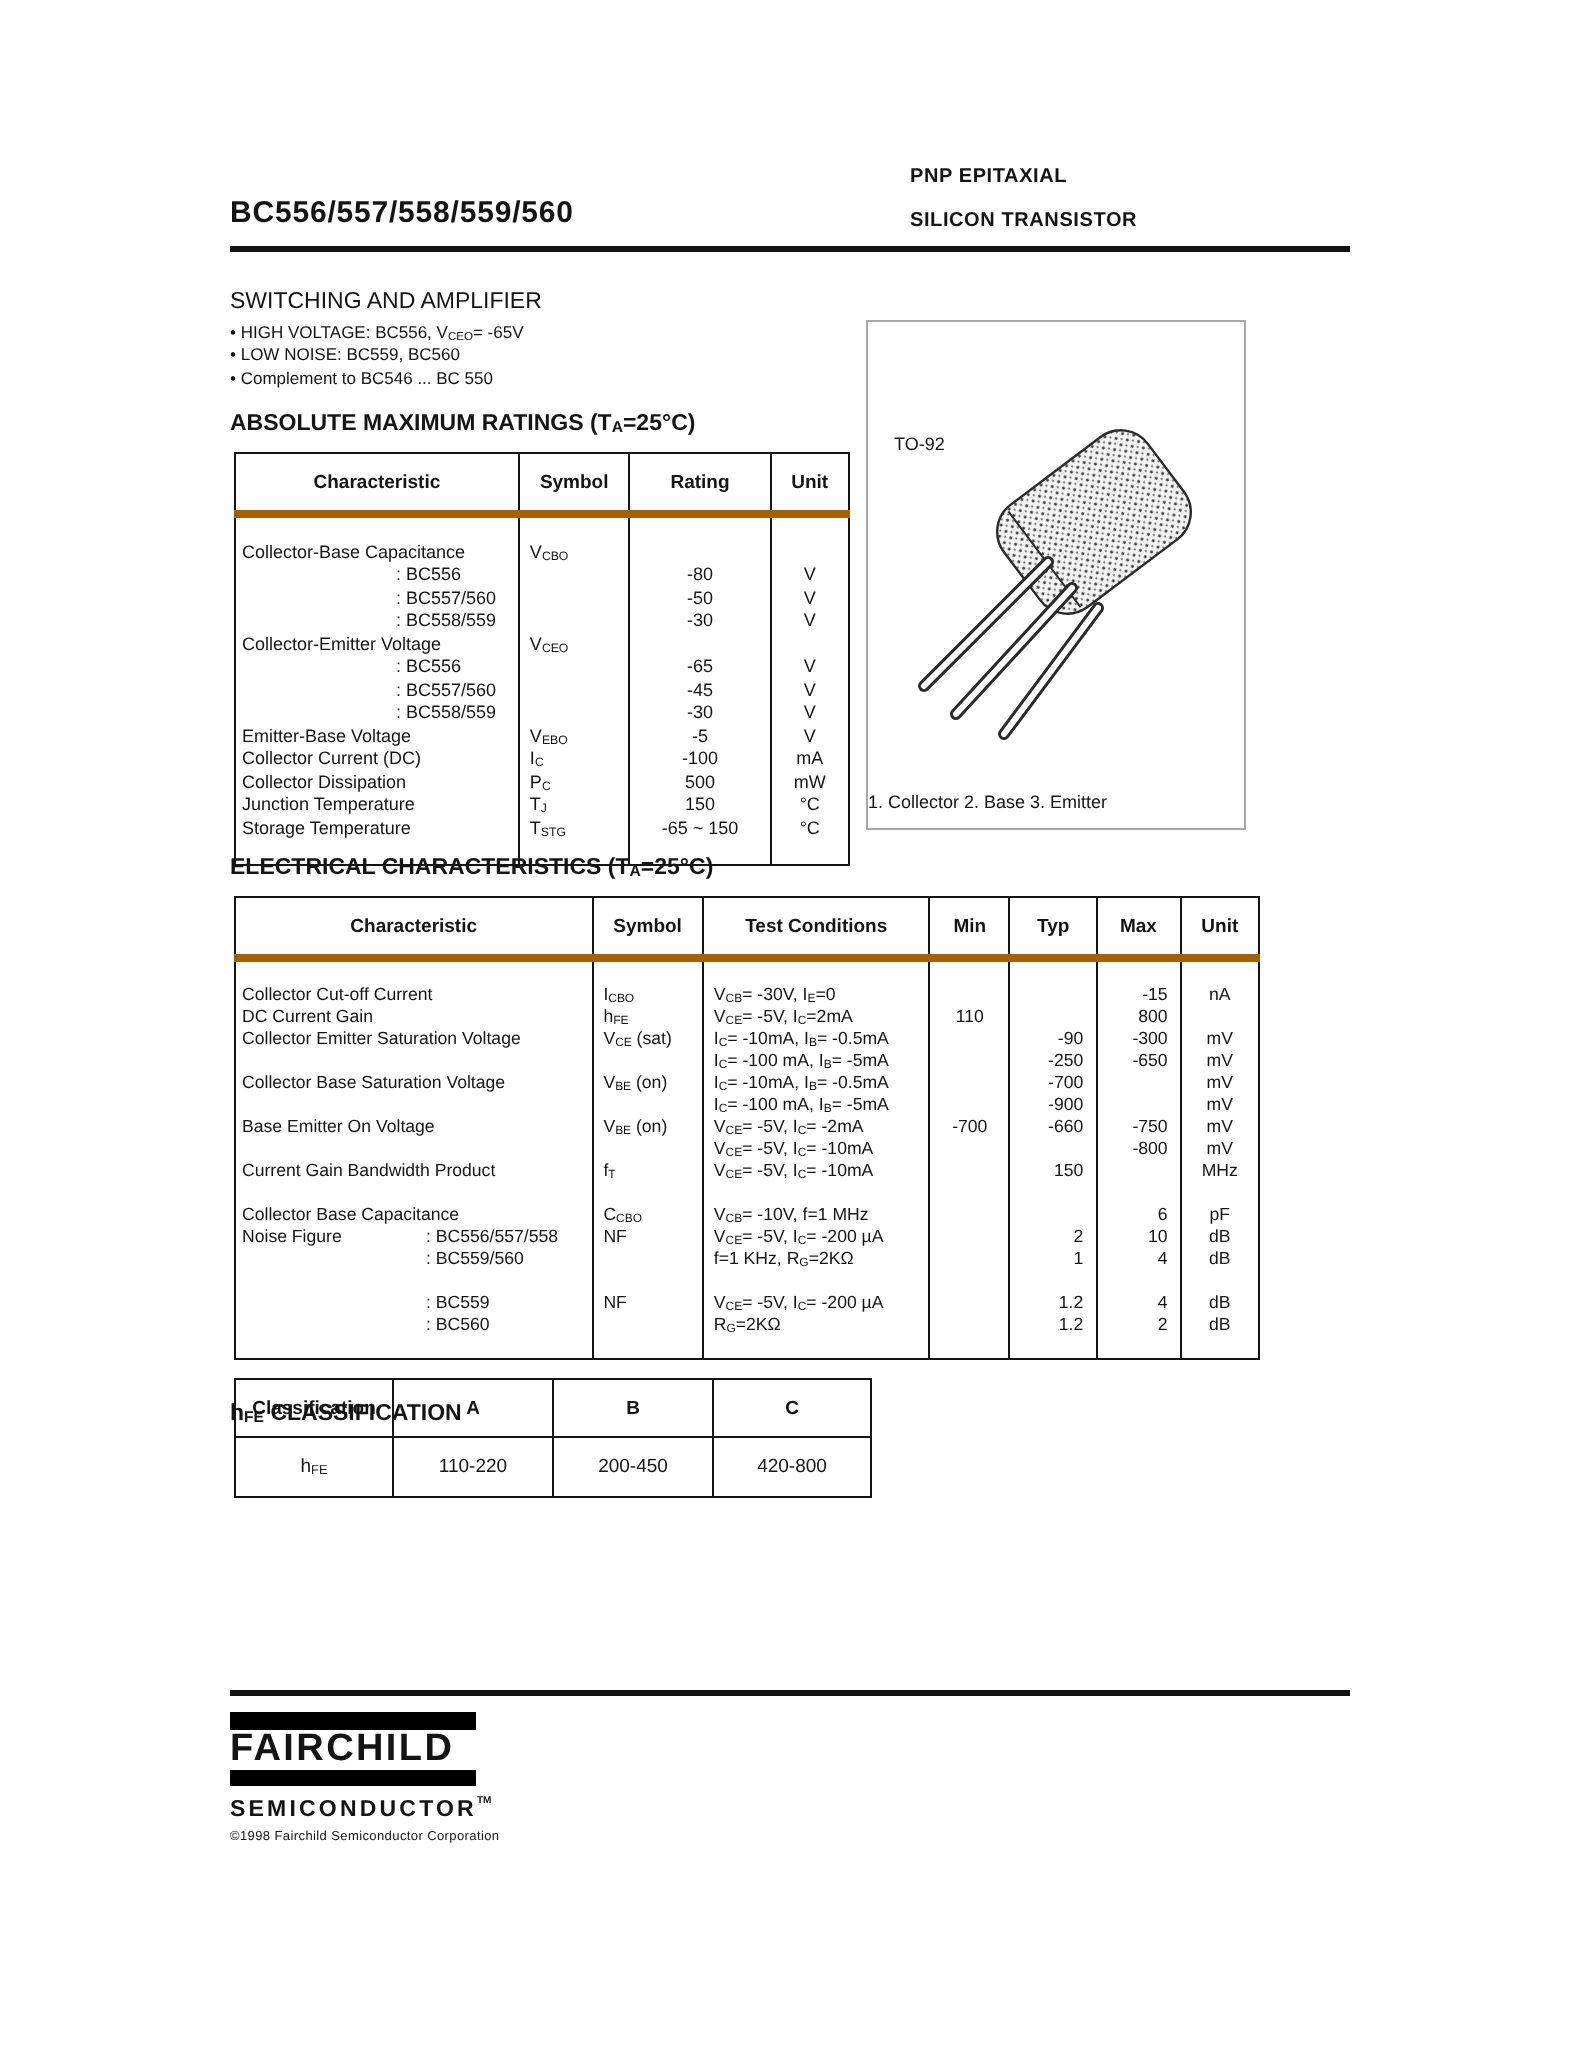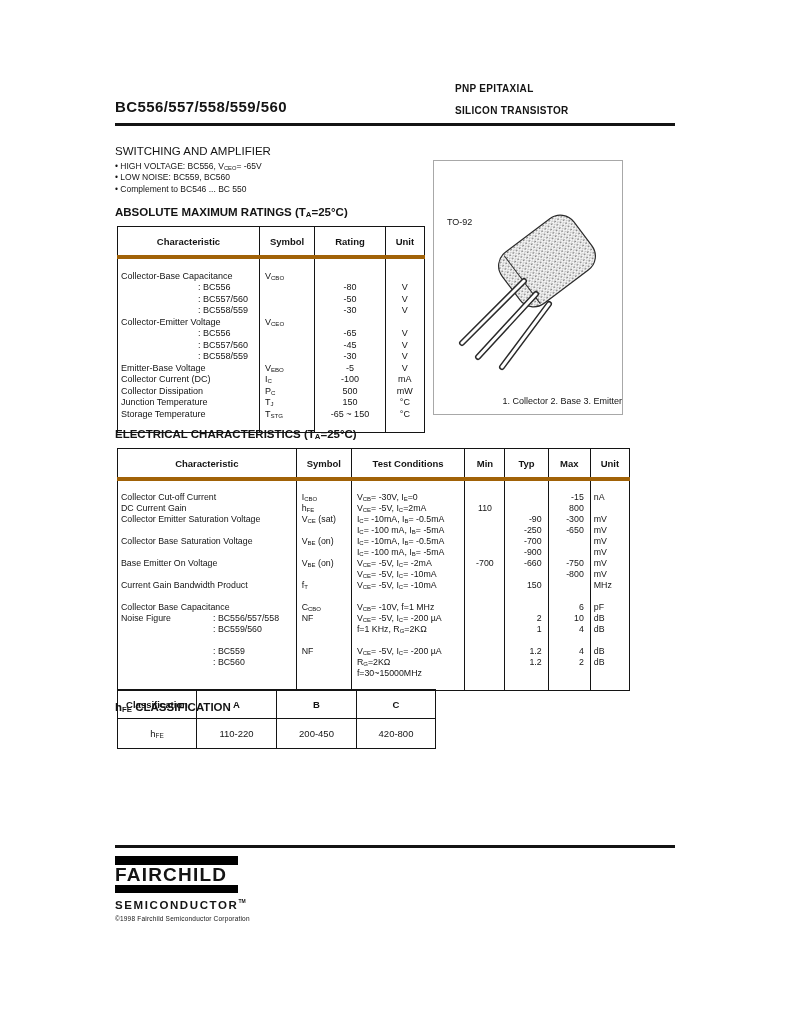--- a/index.html
+++ b/index.html
@@ -17,21 +17,21 @@
   
   .features{position:absolute;left:115px;top:145px;width:320px;}
   .features h2{margin:0 0 4px 0;font-size:11.5px;font-weight:normal;}
   .features ul{margin:0;padding:0;list-style:none;}
   .features li{font-size:8.5px;line-height:11.3px;}
   .features li::before{content:"\2022 ";font-size:8.5px;}
 
   
   .to92-box{position:absolute;left:433px;top:160px;width:188px;height:253px;border:1px solid #a8a8a8;background:#fff;}
   .to92-label{position:absolute;left:13px;top:13px;font-size:9px;margin-top:43px;}
-  .to92-caption{position:absolute;bottom:8px;left:0;width:100%;text-align:right;font-size:9px;}
+  .to92-caption{position:absolute;bottom:8px;left:0;width:100%;text-align:left;font-size:9px;}
   .to92-svg{position:absolute;left:18px;top:32px;}
 
   
   .sec-title{position:absolute;left:115px;margin:0;font-size:11.5px;font-weight:bold;}
   #amr-title{top:206px;}
   #ec-title{top:428px;}
   #hfe-title{top:701px;}
 
   
   table{border-collapse:collapse;table-layout:fixed;color:#141414;}
@@ -44,21 +44,21 @@
   #amr-table td.rt,#amr-table td.un{text-align:center;}
   #amr-table td.sy{padding-left:5px;}
   #ec-table{top:448px;width:513px;}
   #ec-table tbody td{height:11px;line-height:11px;font-size:8.8px;}
   #ec-table td.ch{position:relative;}
   #ec-table td.ch .md{position:absolute;left:95px;top:0;}
   #ec-table td.sy{padding-left:5px;}
   #ec-table td.tc{padding-left:5px;}
   #ec-table td.mn{text-align:center;}
   #ec-table td.ty,#ec-table td.mx{text-align:right;padding-right:6px;}
-  #ec-table td.un{text-align:left;}
+  #ec-table td.un{text-align:center;}
   .grid{border:1.5px solid #141414;position:absolute;left:117px;}
   .grid th,.grid td{border:1px solid #141414;text-align:center;}
   .grid thead th{font-size:9.5px;font-weight:bold;height:26px;}
   .grid tbody td{font-size:9.5px;height:27px;}
   #hfe-table{top:689px;width:318px;}
 
   
   .ftr-rule{position:absolute;left:115px;top:845px;width:560px;height:3px;background:#141414;}
   .rev{position:absolute;left:115px;top:852px;width:525px;text-align:right;font-size:9px;}
   .logo{position:absolute;left:115px;top:856px;}
@@ -401,29 +401,20 @@
           <td class="ch">
             <span class="md">: BC560</span>
           </td>
           <td class="sy"></td>
           <td class="tc">R<sub>G</sub>=2KΩ</td>
           <td class="mn"></td>
           <td class="ty">1.2</td>
           <td class="mx">2</td>
           <td class="un">dB</td>
         </tr>
-        <tr>
-          <td class="ch"></td>
-          <td class="sy"></td>
-          <td class="tc">f=30~15000MHz</td>
-          <td class="mn"></td>
-          <td class="ty"></td>
-          <td class="mx"></td>
-          <td class="un"></td>
-        </tr>
         <tr style="height: 6px;">
           <td></td>
           <td></td>
           <td></td>
           <td></td>
           <td></td>
           <td></td>
           <td></td>
         </tr>
       </tbody>

